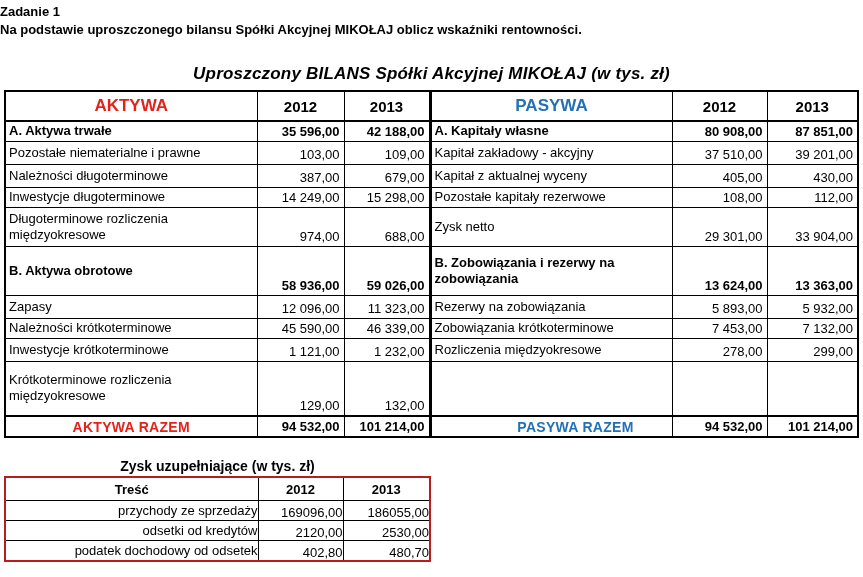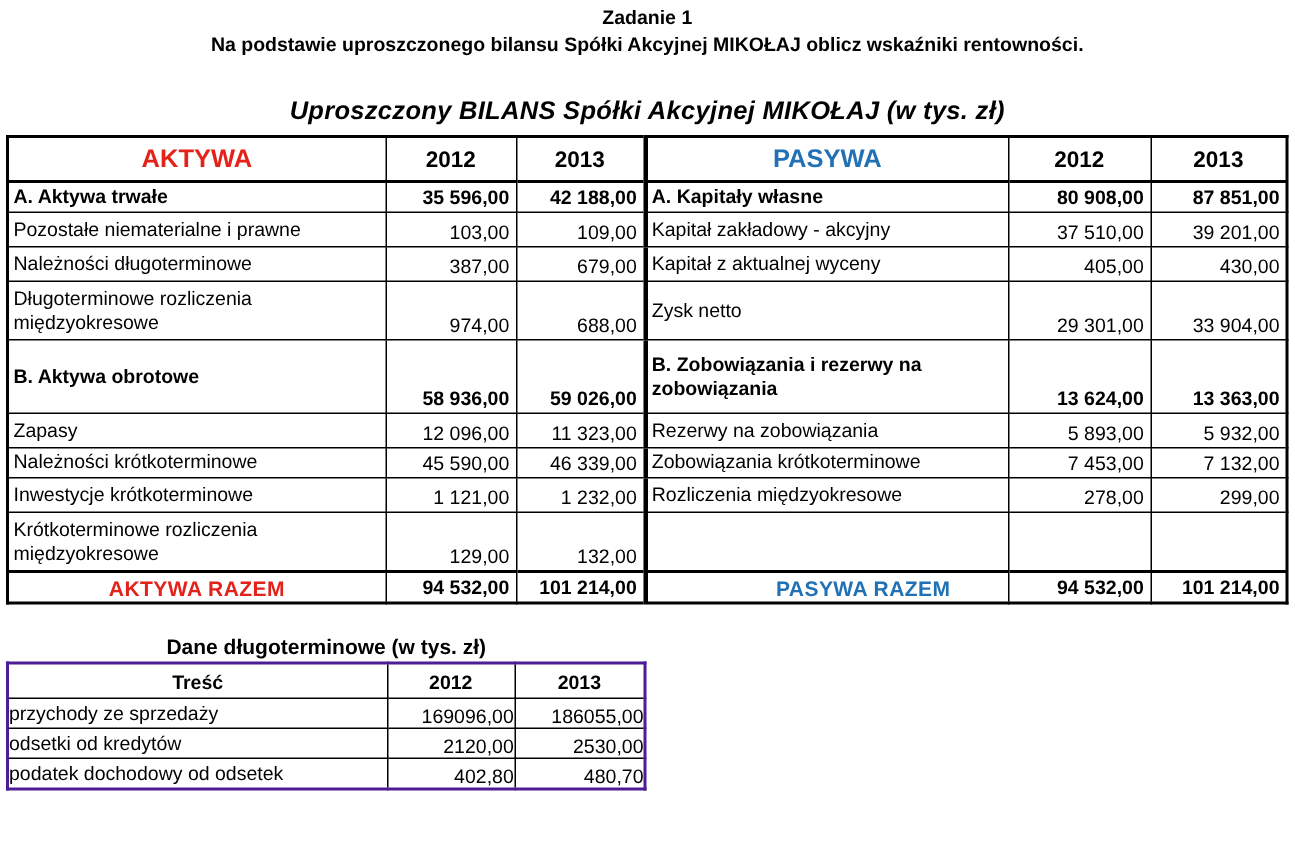--- a/index.html
+++ b/index.html
@@ -11,21 +11,21 @@
     overflow: hidden;
   }
   :root {
     --aktywa: #e32219;
     --pasywa: #2271b5;
   }
   .page { width: 863px; height: 577px; }
 
   .task-head {
     padding-top: 3px;
-    text-align: center;
+    text-align: left;
     font-weight: bold;
     font-size: 13px;
     line-height: 18px;
   }
   .balance-title {
     text-align: center;
     font-weight: bold;
     font-style: italic;
     font-size: 17px;
     margin-top: 25px;
@@ -85,35 +85,35 @@
 
   .extra-wrap { margin-top: 20px; margin-left: 4px; width: 427px; }
   .extra-title {
     text-align: center;
     font-weight: bold;
     font-size: 14px;
     margin-bottom: 2px;
   }
   table.extra {
     width: 427px;
-    border: 2px solid #4c1d95;
+    border: 2px solid #b91c1c;
   }
   .extra th, .extra td {
     border: 1px solid #000;
     overflow: hidden;
     padding: 0;
   }
   .extra th {
     height: 22px;
     font-size: 13px;
     font-weight: bold;
     text-align: center;
     vertical-align: middle;
   }
-  .extra td.lbl { height: 19px; }
+  .extra td.lbl { height: 19px; text-align: right; }
   .extra td.num { height: 19px; }
 </style>
 </head>
 <body>
 
 <div class="page">
 
   <div class="task-head">
     <div>Zadanie 1</div>
     <div>Na podstawie uproszczonego bilansu Spółki Akcyjnej MIKOŁAJ oblicz wskaźniki rentowności.</div>
@@ -158,20 +158,28 @@
           <td class="num">39 201,00</td>
         </tr>
         <tr class="item" style="height: 23px;">
           <td class="lbl">Należności długoterminowe</td>
           <td class="num">387,00</td>
           <td class="num thick-r">679,00</td>
           <td class="lbl">Kapitał z aktualnej wyceny</td>
           <td class="num">405,00</td>
           <td class="num">430,00</td>
         </tr>
+        <tr class="item" style="height: 20px;">
+          <td class="lbl">Inwestycje długoterminowe</td>
+          <td class="num">14 249,00</td>
+          <td class="num thick-r">15 298,00</td>
+          <td class="lbl">Pozostałe kapitały rezerwowe</td>
+          <td class="num">108,00</td>
+          <td class="num">112,00</td>
+        </tr>
         <tr class="item" style="height: 39px;">
           <td class="lbl">Długoterminowe rozliczenia międzyokresowe</td>
           <td class="num">974,00</td>
           <td class="num thick-r">688,00</td>
           <td class="lbl">Zysk netto</td>
           <td class="num">29 301,00</td>
           <td class="num">33 904,00</td>
         </tr>
         <tr class="section" style="height: 49px;">
           <td class="lbl">B. Aktywa obrotowe</td>
@@ -198,41 +206,41 @@
           <td class="num">7 132,00</td>
         </tr>
         <tr class="item" style="height: 23px;">
           <td class="lbl">Inwestycje krótkoterminowe</td>
           <td class="num">1 121,00</td>
           <td class="num thick-r">1 232,00</td>
           <td class="lbl">Rozliczenia międzyokresowe</td>
           <td class="num">278,00</td>
           <td class="num">299,00</td>
         </tr>
-        <tr class="item" style="height: 40px; margin-left: 39px;">
+        <tr class="item" style="height: 55px; margin-left: 39px;">
           <td class="lbl">Krótkoterminowe rozliczenia międzyokresowe</td>
           <td class="num">129,00</td>
           <td class="num thick-r">132,00</td>
           <td class="lbl"></td>
           <td class="num"></td>
           <td class="num"></td>
         </tr>
         <tr class="total" style="height: 21px;">
           <td class="total-lbl aktywa-c">AKTYWA RAZEM</td>
           <td class="num">94 532,00</td>
           <td class="num thick-r">101 214,00</td>
           <td class="total-lbl pasywa-c">PASYWA RAZEM</td>
           <td class="num">94 532,00</td>
           <td class="num">101 214,00</td>
         </tr>
       </tbody>
   </table>
 
   <div class="extra-wrap">
-    <div class="extra-title">Dane długoterminowe (w tys. zł)</div>
+    <div class="extra-title">Zysk uzupełniające (w tys. zł)</div>
     <table class="extra">
       <colgroup>
         <col style="width:253px">
           <col style="width:85px">
           <col style="width:87px">
       </colgroup>
       <thead>
         <tr>
           <th>Treść</th>
           <th>2012</th>

